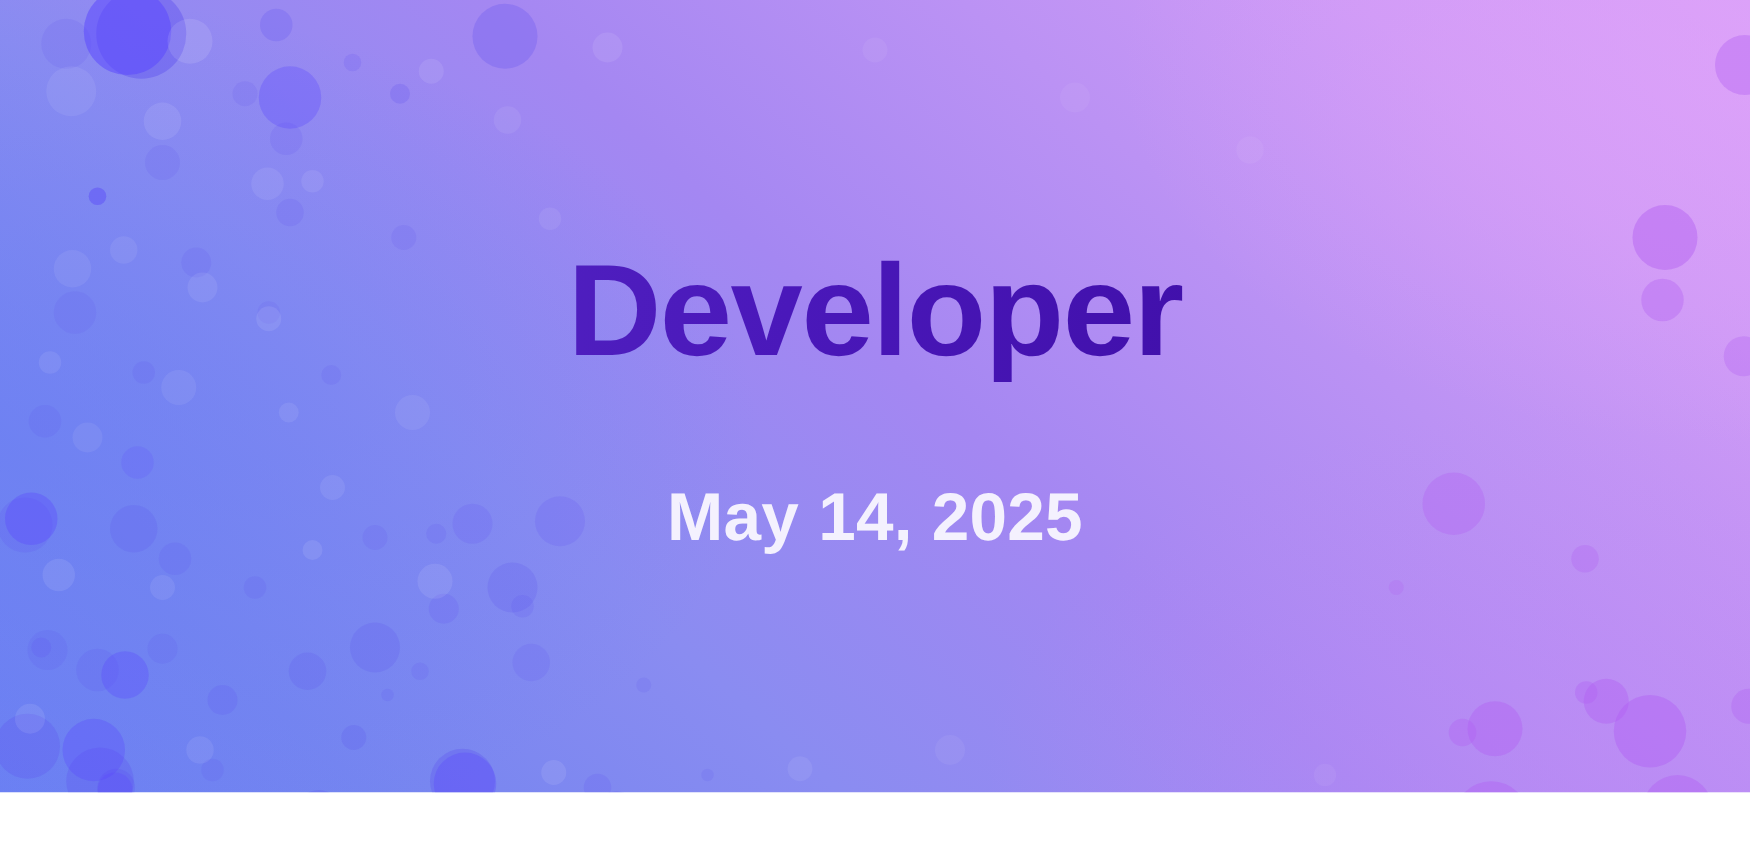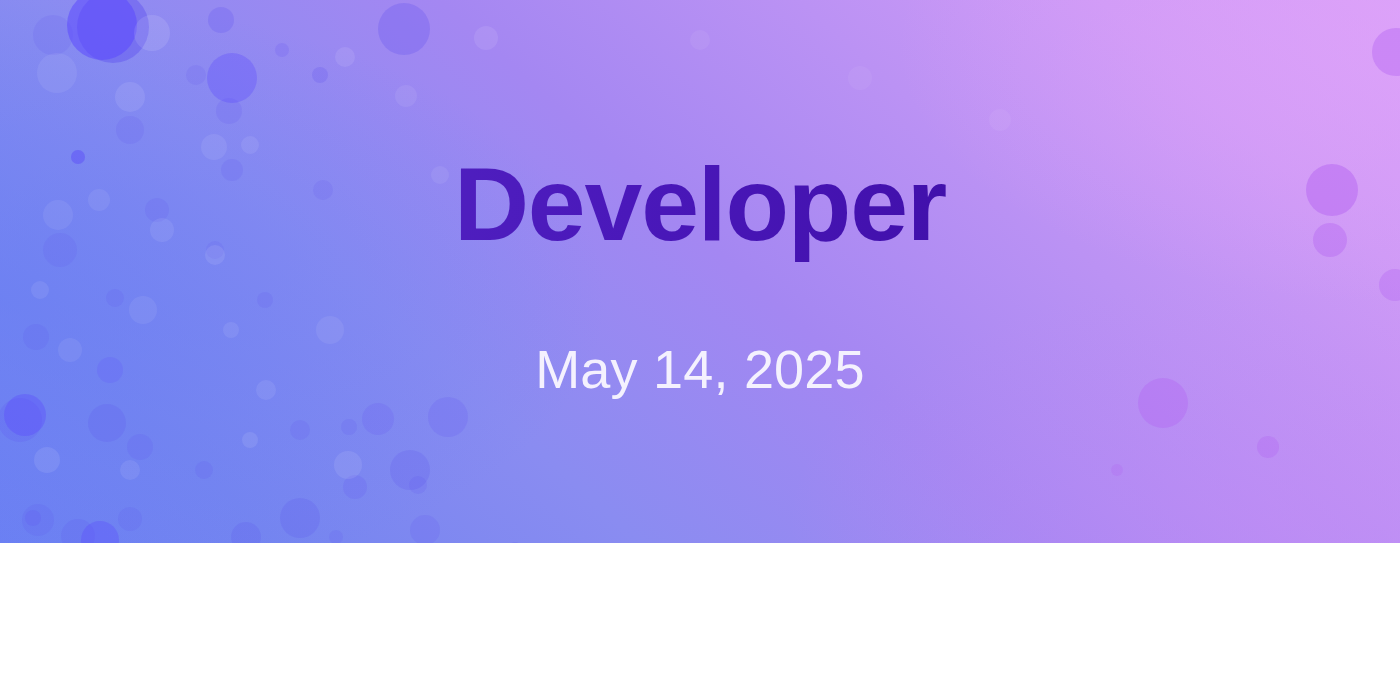--- a/index.html
+++ b/index.html
@@ -5,21 +5,21 @@
 <style>
   html, body {
     margin: 0;
     padding: 0;
     background: #ffffff;
   }
 
   #slide {
     position: relative;
     width: 1400px;
-    height: 543px;
+    height: 634px;
     overflow: hidden;
     font-family: "Liberation Sans", "DejaVu Sans", sans-serif;
     
     background:
       linear-gradient(42deg,
         #6b80f3 0%,
         #7585f0 14%,
         #8a8cf1 32%,
         #a487f2 52%,
         #bb92f4 70%,
@@ -93,21 +93,21 @@
         #3b0d9f 82%,
         #350995 100%);
     -webkit-background-clip: text;
     background-clip: text;
   }
 
   .subtitle {
     display: block;
     margin-top: 74px;
     font-size: 54px;
-    font-weight: 400;
+    font-weight: 700;
     line-height: 1.1;
     letter-spacing: 0.2px;
     color: #f4f1fe;
     text-align: center;
   }
 </style>
 </head>
 <body>
 
 <div id="slide">

